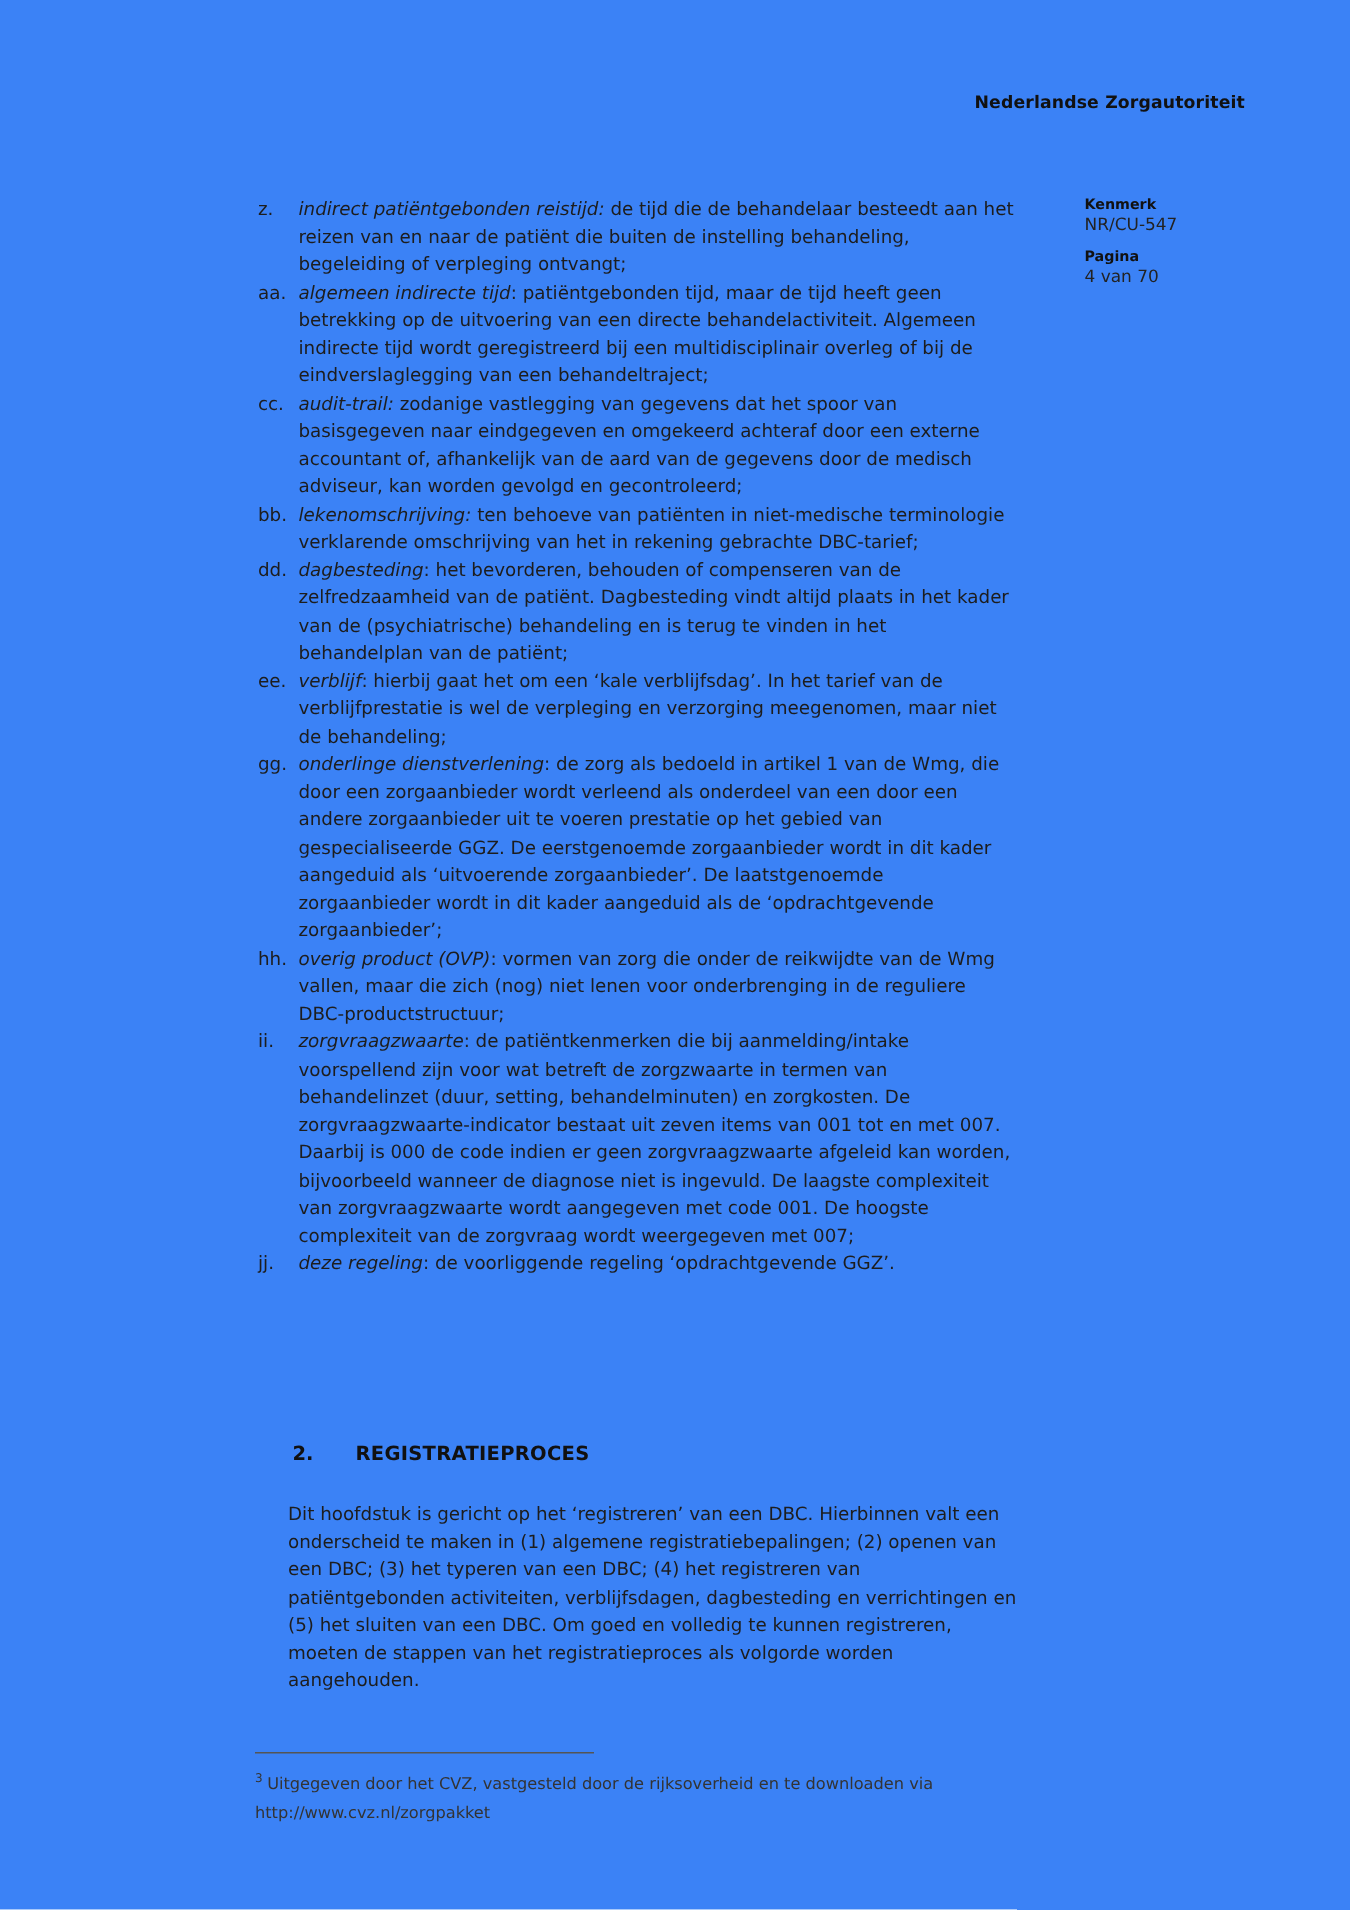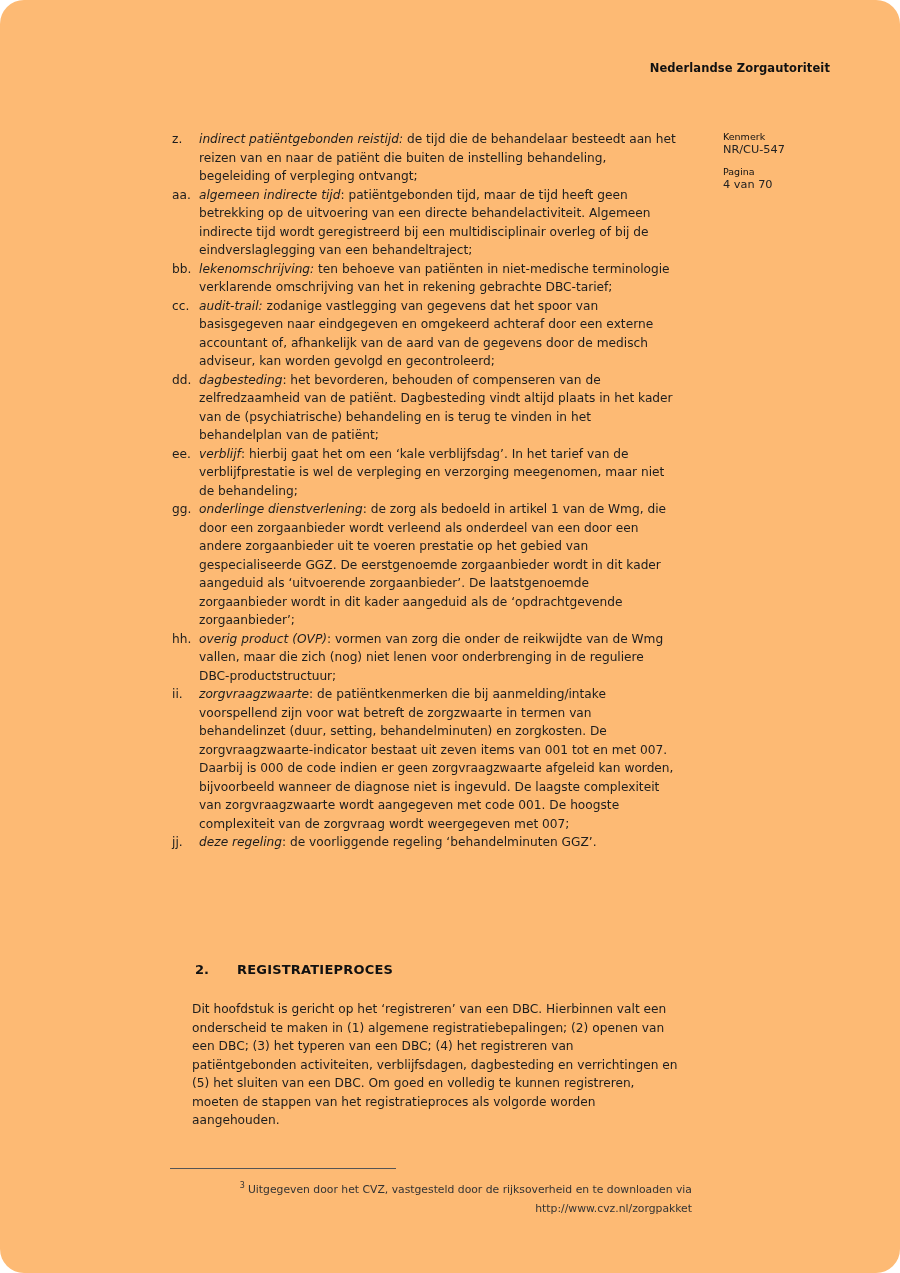--- a/index.html
+++ b/index.html
@@ -1,42 +1,41 @@
 <!DOCTYPE html>
 <html><head>
 <meta charset="utf-8">
 <style>
   html, body { margin: 0; padding: 0; background: #ffffff; }
   .page {
     position: relative;
     width: 900px;
     height: 1273px;
-    background: #fdba74;
+    background: #3b82f6;
     font-family: "DejaVu Sans", "Liberation Sans", sans-serif;
     color: #1d1d1d;
     overflow: hidden;
-    border-radius: 24px;
   }
 
   
   .org-name {
     position: absolute;
     top: 61px;
     left: 530px;
     width: 300px;
     text-align: right;
     font-weight: bold;
     font-size: 11.5px;
     letter-spacing: 0.1px;
     color: #111;
   }
 
   
   .meta-block { position: absolute; left: 723px; top: 131px; width: 150px; }
-  .meta-label { font-weight: normal; font-size: 9.5px; line-height: 12px; color: #111; }
+  .meta-label { font-weight: bold; font-size: 9.5px; line-height: 12px; color: #111; }
   .meta-value { font-size: 11.3px; line-height: 13px; margin-bottom: 10px; color: #222; }
 
   
   .definitions {
     position: absolute;
     left: 172px;
     top: 130px;
     width: 504px;
     font-size: 12.2px;
     line-height: 18.5px;
@@ -46,21 +45,21 @@
   .def-body { flex: 1; }
   .term { font-style: italic; }
 
   
   .section { position: absolute; left: 172px; top: 960px; width: 506px; }
   .section-heading { margin-left: 23px; font-weight: bold; font-size: 13px; line-height: 19px; color: #111; }
   .section-title { margin-left: 28px; letter-spacing: 0.2px; }
   .section-paragraph { margin-top: 21px; font-size: 12.2px; line-height: 18.5px; margin-left: 20px; }
 
   
-  .footnote { position: absolute; left: 170px; top: 1168px; width: 522px; font-size: 10.8px; line-height: 19px; color: #333; text-align: right; }
+  .footnote { position: absolute; left: 170px; top: 1168px; width: 522px; font-size: 10.8px; line-height: 19px; color: #333; }
   .footnote-rule { width: 226px; height: 0; border-top: 1px solid #555; margin-bottom: 7px; }
   .footnote sup { font-size: 8px; margin-right: 3px; }
 </style>
 </head>
 <body>
 
 <div class="page">
 
   <div class="org-name">Nederlandse Zorgautoriteit</div>
 
@@ -74,26 +73,26 @@
   <div class="definitions">
     <div class="def-item">
       <span class="def-label">z.</span>
       <span class="def-body"><span class="term">indirect patiëntgebonden reistijd:</span><span> de tijd die de behandelaar besteedt aan het reizen van en naar de patiënt die buiten de instelling behandeling, begeleiding of verpleging ontvangt;</span></span>
     </div>
     <div class="def-item">
       <span class="def-label">aa.</span>
       <span class="def-body"><span class="term">algemeen indirecte tijd</span><span>: patiëntgebonden tijd, maar de tijd heeft geen betrekking op de uitvoering van een directe behandelactiviteit. Algemeen indirecte tijd wordt geregistreerd bij een multidisciplinair overleg of bij de eindverslaglegging van een behandeltraject;</span></span>
     </div>
     <div class="def-item">
+      <span class="def-label">cc.</span>
+      <span class="def-body"><span class="term">audit-trail:</span><span> zodanige vastlegging van gegevens dat het spoor van basisgegeven naar eindgegeven en omgekeerd achteraf door een externe accountant of, afhankelijk van de aard van de gegevens door de medisch adviseur, kan worden gevolgd en gecontroleerd;</span></span>
+    </div>
+    <div class="def-item">
       <span class="def-label">bb.</span>
       <span class="def-body"><span class="term">lekenomschrijving:</span><span> ten behoeve van patiënten in niet-medische terminologie verklarende omschrijving van het in rekening gebrachte DBC-tarief;</span></span>
-    </div>
-    <div class="def-item">
-      <span class="def-label">cc.</span>
-      <span class="def-body"><span class="term">audit-trail:</span><span> zodanige vastlegging van gegevens dat het spoor van basisgegeven naar eindgegeven en omgekeerd achteraf door een externe accountant of, afhankelijk van de aard van de gegevens door de medisch adviseur, kan worden gevolgd en gecontroleerd;</span></span>
     </div>
     <div class="def-item">
       <span class="def-label">dd.</span>
       <span class="def-body"><span class="term">dagbesteding</span><span>: het bevorderen, behouden of compenseren van de zelfredzaamheid van de patiënt. Dagbesteding vindt altijd plaats in het kader van de (psychiatrische) behandeling en is terug te vinden in het behandelplan van de patiënt;</span></span>
     </div>
     <div class="def-item">
       <span class="def-label">ee.</span>
       <span class="def-body"><span class="term">verblijf</span><span>: hierbij gaat het om een ‘kale verblijfsdag’. In het tarief van de verblijfprestatie is wel de verpleging en verzorging meegenomen, maar niet de behandeling;</span></span>
     </div>
     <div class="def-item">
@@ -103,21 +102,21 @@
     <div class="def-item">
       <span class="def-label">hh.</span>
       <span class="def-body"><span class="term">overig product (OVP)</span><span>: vormen van zorg die onder de reikwijdte van de Wmg vallen, maar die zich (nog) niet lenen voor onderbrenging in de reguliere DBC-productstructuur;</span></span>
     </div>
     <div class="def-item">
       <span class="def-label">ii.</span>
       <span class="def-body"><span class="term">zorgvraagzwaarte</span><span>: de patiëntkenmerken die bij aanmelding/intake voorspellend zijn voor wat betreft de zorgzwaarte in termen van behandelinzet (duur, setting, behandelminuten) en zorgkosten. De zorgvraagzwaarte-indicator bestaat uit zeven items van 001 tot en met 007. Daarbij is 000 de code indien er geen zorgvraagzwaarte afgeleid kan worden, bijvoorbeeld wanneer de diagnose niet is ingevuld. De laagste complexiteit van zorgvraagzwaarte wordt aangegeven met code 001. De hoogste complexiteit van de zorgvraag wordt weergegeven met 007;</span></span>
     </div>
     <div class="def-item">
       <span class="def-label">jj.</span>
-      <span class="def-body"><span class="term">deze regeling</span><span>: de voorliggende regeling ‘behandelminuten GGZ’.</span></span>
+      <span class="def-body"><span class="term">deze regeling</span><span>: de voorliggende regeling ‘opdrachtgevende GGZ’.</span></span>
     </div>
   </div>
 
   <div class="section">
     <div class="section-heading">
       <span>2.</span><span class="section-title">REGISTRATIEPROCES</span>
     </div>
     <div class="section-paragraph">Dit hoofdstuk is gericht op het ‘registreren’ van een DBC. Hierbinnen valt een onderscheid te maken in (1) algemene registratiebepalingen; (2) openen van een DBC; (3) het typeren van een DBC; (4) het registreren van patiëntgebonden activiteiten, verblijfsdagen, dagbesteding en verrichtingen en (5) het sluiten van een DBC. Om goed en volledig te kunnen registreren, moeten de stappen van het registratieproces als volgorde worden aangehouden.</div>
   </div>
 

